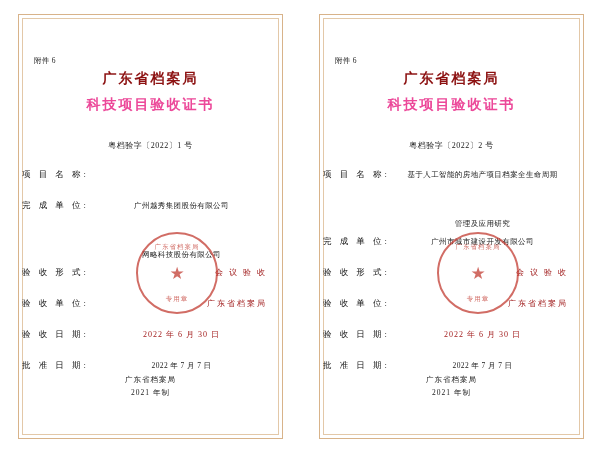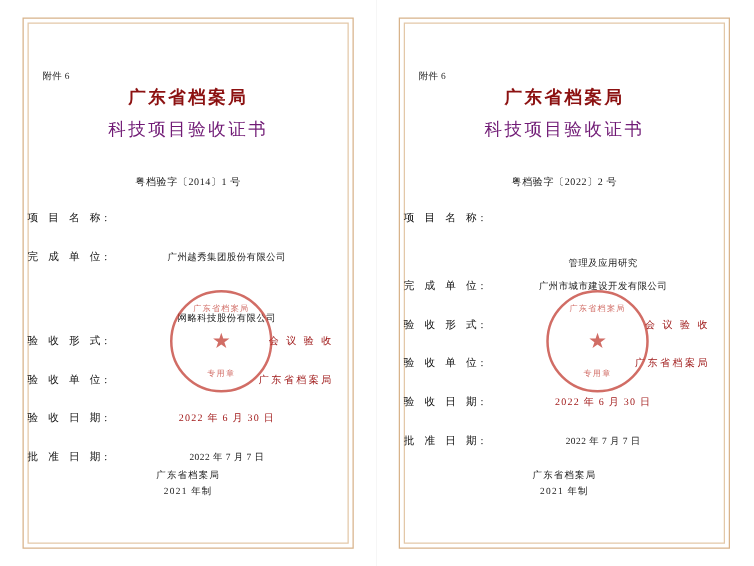--- a/index.html
+++ b/index.html
@@ -72,22 +72,22 @@
   }
   .title-main {
     font-size: 14px;
     font-weight: bold;
     color: #8c1111;
     letter-spacing: 2px;
     line-height: 26px;
   }
   .title-sub {
     font-size: 14px;
-    font-weight: normal;
-    color: #701a75;
+    font-weight: bold;
+    color: #ec4899;
     letter-spacing: 2px;
     line-height: 26px;
   }
   .doc-no {
     position: absolute;
     left: 0;
     right: 0;
     top: 140px;
     text-align: center;
     font-size: 8px;
@@ -192,21 +192,21 @@
   <div class="cert">
     <div class="cert-inner"></div>
 
     <div class="attach-no">附件 6</div>
 
     <div class="title-block">
       <div class="title-main">广东省档案局</div>
       <div class="title-sub">科技项目验收证书</div>
     </div>
 
-    <div class="doc-no">粤档验字〔2014〕1 号</div>
+    <div class="doc-no">粤档验字〔2022〕1 号</div>
 
     <div class="fields">
       <div class="field-row">
         <div class="field-label">项 目 名 称:</div>
       </div>
       <div class="field-row">
         <div class="field-label">完 成 单 位:</div>
         <div class="field-value">
           <span>广州越秀集团股份有限公司</span>
           <span class="line2">网略科技股份有限公司</span>
@@ -253,20 +253,21 @@
       <div class="title-main">广东省档案局</div>
       <div class="title-sub">科技项目验收证书</div>
     </div>
 
     <div class="doc-no">粤档验字〔2022〕2 号</div>
 
     <div class="fields">
       <div class="field-row">
         <div class="field-label">项 目 名 称:</div>
         <div class="field-value">
+          <span>基于人工智能的房地产项目档案全生命周期</span>
           <span class="line2">管理及应用研究</span>
         </div>
       </div>
       <div class="field-row">
         <div class="field-label">完 成 单 位:</div>
         <div class="field-value">
           <span>广州市城市建设开发有限公司</span>
         </div>
       </div>
       <div class="field-row">

